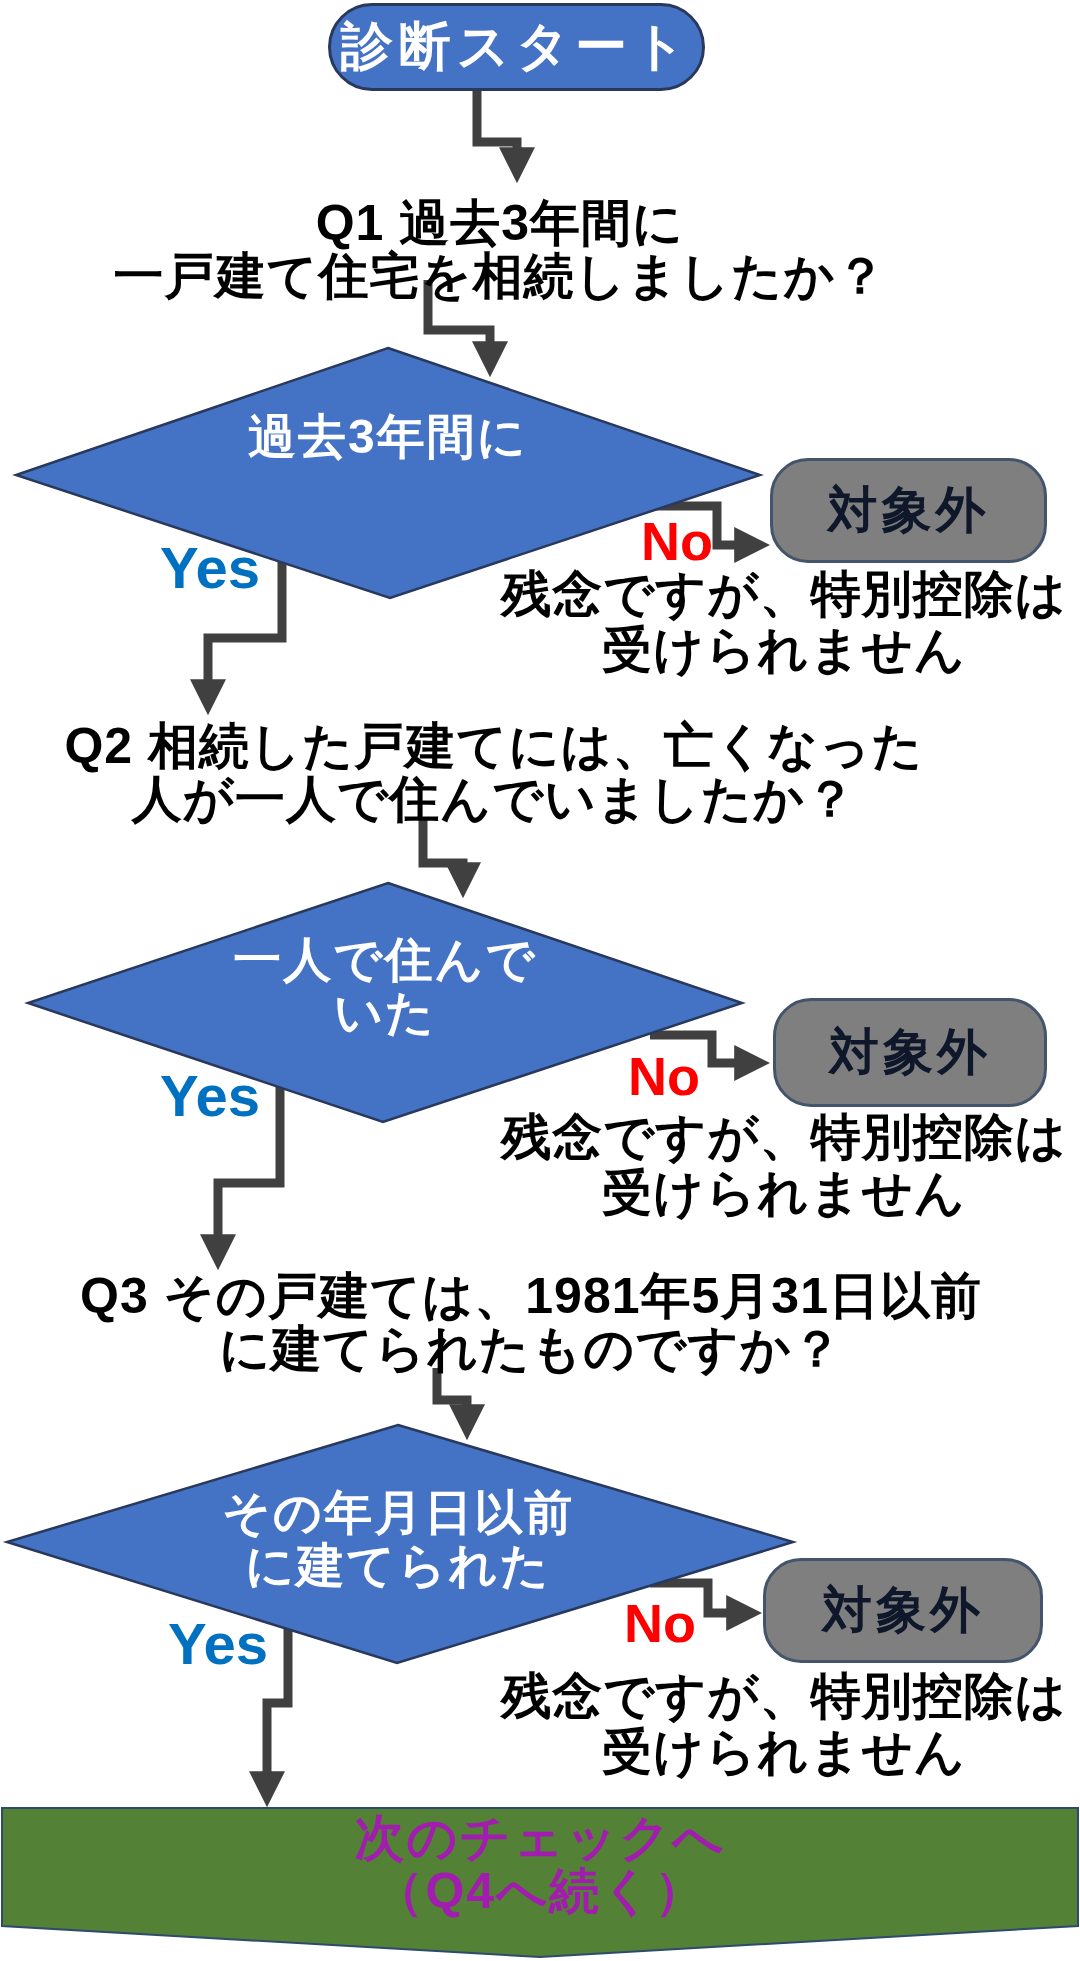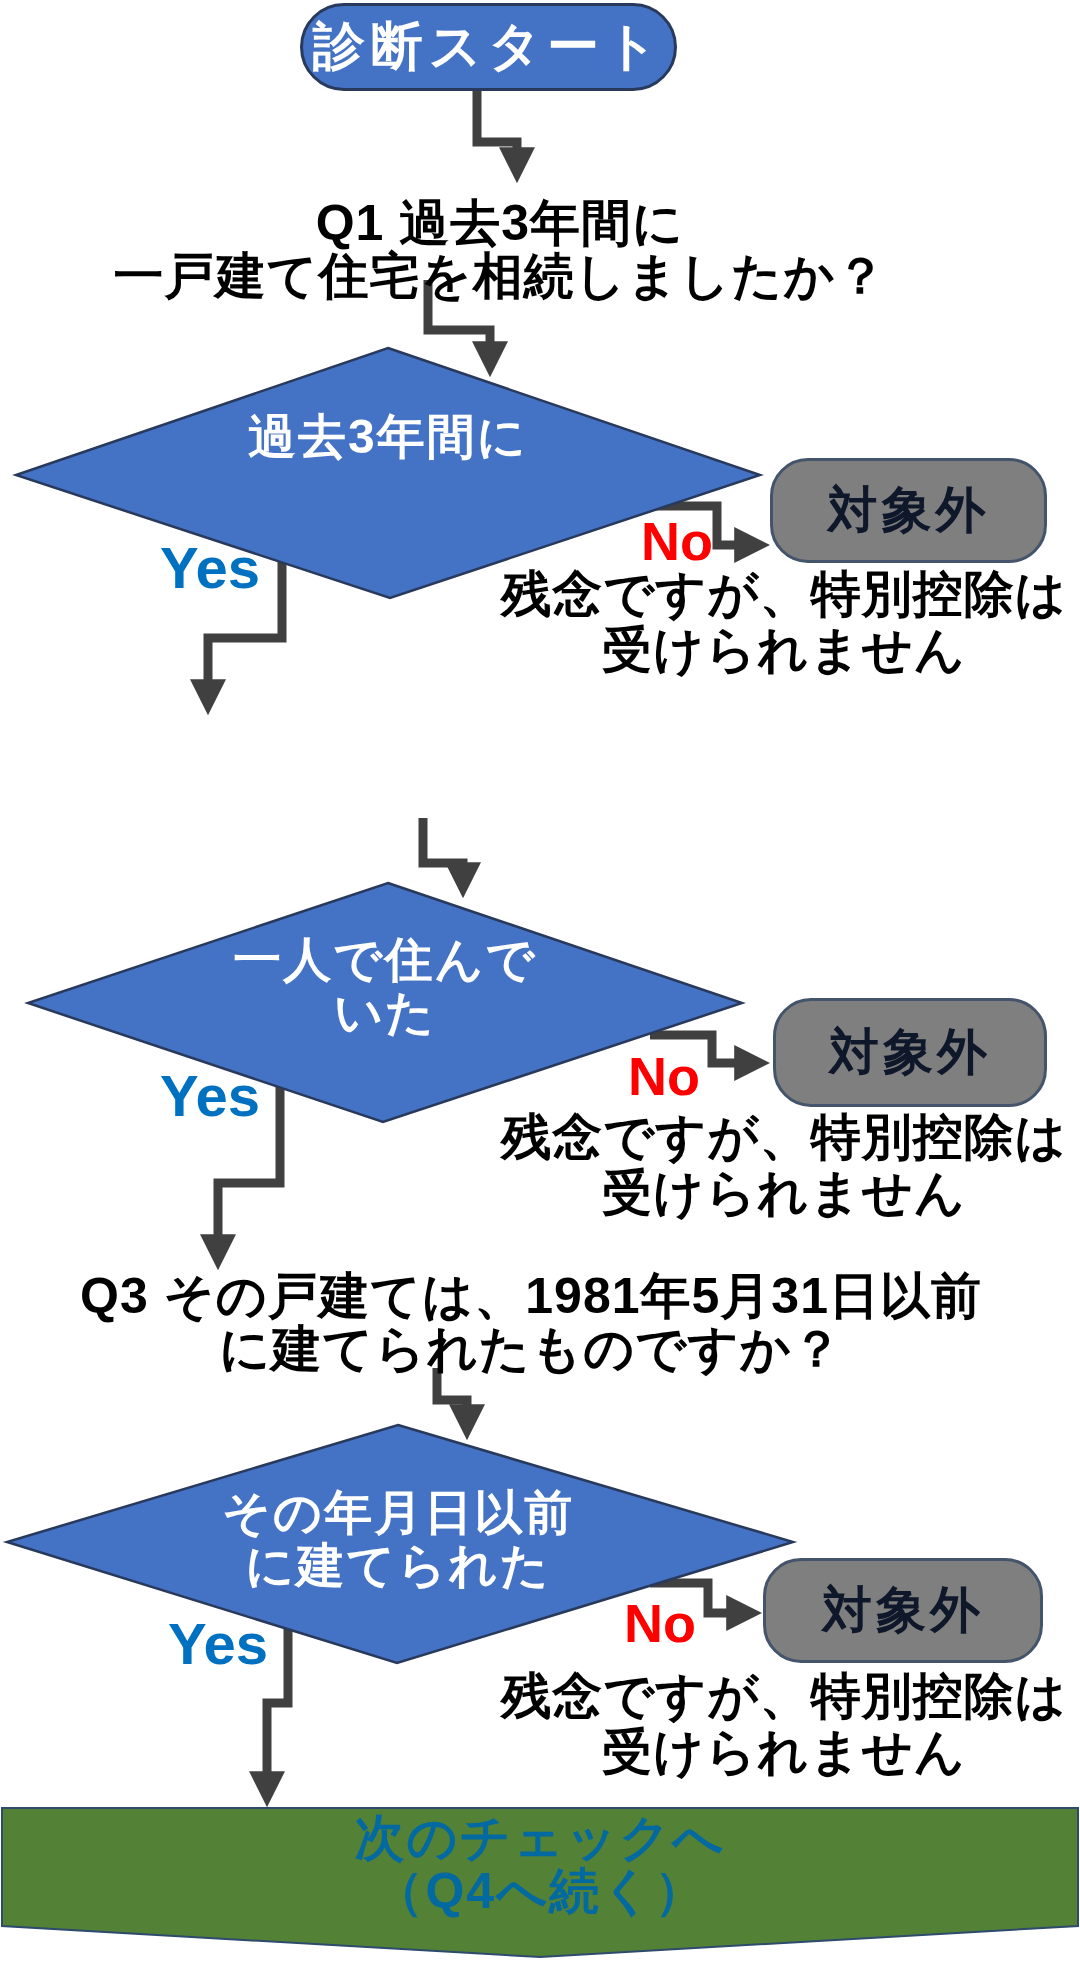--- a/index.html
+++ b/index.html
@@ -33,21 +33,21 @@
     display:flex;align-items:center;justify-content:center;
     color:#0f172a;font-size:50px;font-weight:bold;letter-spacing:4px;
   }
   .yes{color:#0070C0;font-size:58px;font-weight:bold;}
   .no{color:#FF0000;font-size:54px;font-weight:bold;}
   .sorry{
     font-size:50px;line-height:56px;color:#000000;
     font-weight:bold;text-align:center;letter-spacing:1px;
   }
   .endtext{
-    font-size:50px;line-height:53px;color:#0369a1;
+    font-size:50px;line-height:53px;color:#a21caf;
     font-weight:bold;text-align:center;letter-spacing:2px;
   }
 </style>
 </head>
 <body>
 
 <div id="canvas">
 
   <svg id="shapes" viewBox="0 0 1080 1961" xmlns="http://www.w3.org/2000/svg">
     <defs>
@@ -67,21 +67,21 @@
     <path d="M288,1608 V1703 H267 V1782" fill="none" stroke="#404040" stroke-width="9" marker-end="url(#arrow)"></path>
     <path d="M650,1583 H708 V1613 H737" fill="none" stroke="#404040" stroke-width="9" marker-end="url(#arrow)"></path>
 
     <polygon points="388,348 760,475 390,598 16,475" fill="#4472C4" stroke="#28395C" stroke-width="2.5"></polygon>
     <polygon points="388,883 742,1003 383,1122 28,1003" fill="#4472C4" stroke="#28395C" stroke-width="2.5"></polygon>
     <polygon points="398,1425 793,1542 397,1663 7,1542" fill="#4472C4" stroke="#28395C" stroke-width="2.5"></polygon>
 
     <polygon points="2,1808 1078,1808 1078,1926 540,1957 2,1926" fill="#538135" stroke="#2E4B6E" stroke-width="2"></polygon>
   </svg>
 
-  <div class="abs pill" style="left:300px;top:3px;width:377px;height:88px;">
+  <div class="abs pill" style="left:328px;top:3px;width:377px;height:88px;">
     <span>診断スタート</span>
   </div>
 
   <div class="abs qtext" style="left:0px;top:197px;width:1000px;">
     <div>Q1 過去3年間に</div>
     <div>一戸建て住宅を相続しましたか？</div>
   </div>
 
   <div class="abs dia-label" style="left:138px;top:398px;width:500px;margin-top:12px;">
     <div>過去3年間に</div>
@@ -92,20 +92,24 @@
 
   <div class="abs graybox" style="left:770px;top:458px;width:277px;height:105px;">
     <span>対象外</span>
   </div>
 
   <div class="abs sorry" style="left:488px;top:566px;width:592px;">
     <div>残念ですが、特別控除は</div>
     <div>受けられません</div>
   </div>
 
+  <div class="abs qtext" style="left:0px;top:720px;width:988px;">
+    <div>Q2 相続した戸建てには、亡くなった</div>
+    <div>人が一人で住んでいましたか？</div>
+  </div>
 
   <div class="abs dia-label" style="left:135px;top:933px;width:500px;">
     <div>一人で住んで</div>
     <div>いた</div>
   </div>
 
   <div class="abs txt yes" style="left:160px;top:1062px;">Yes</div>
   <div class="abs txt no" style="left:628px;top:1045px;">No</div>
 
   <div class="abs graybox" style="left:773px;top:998px;width:274px;height:109px;">

